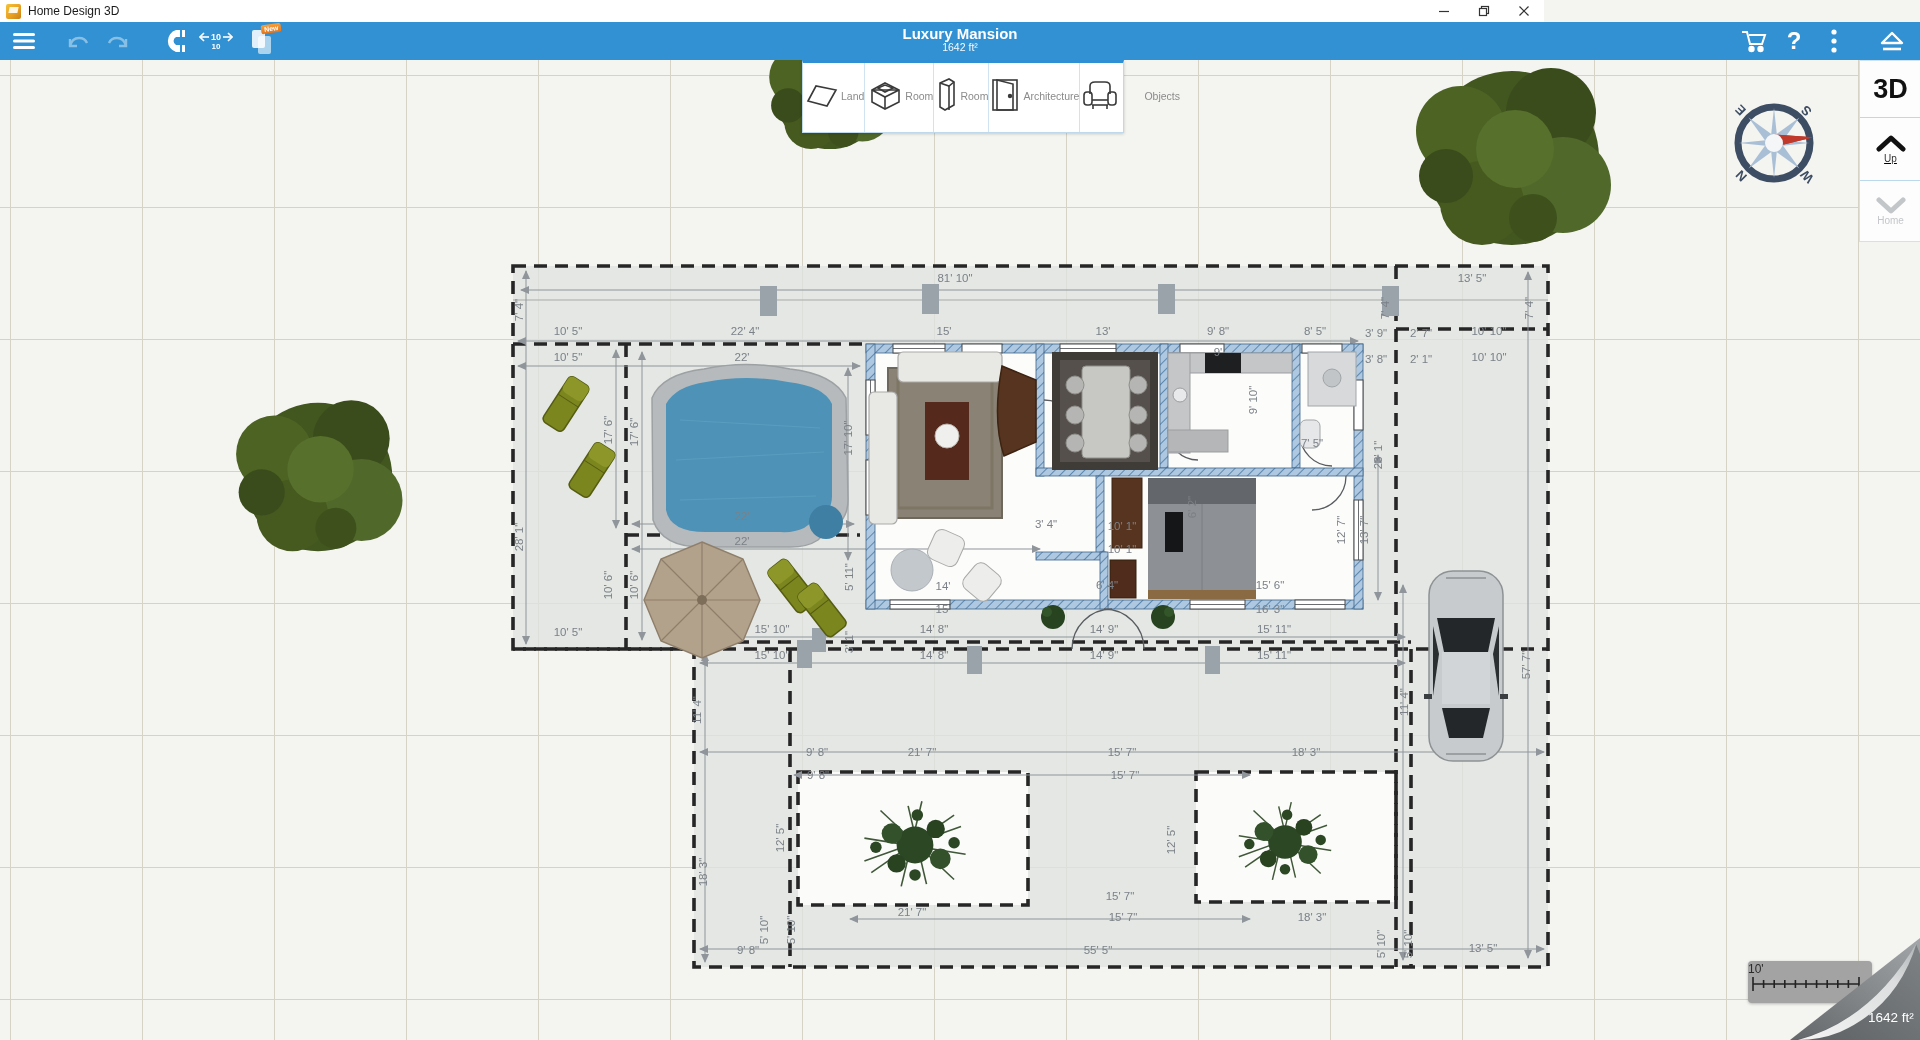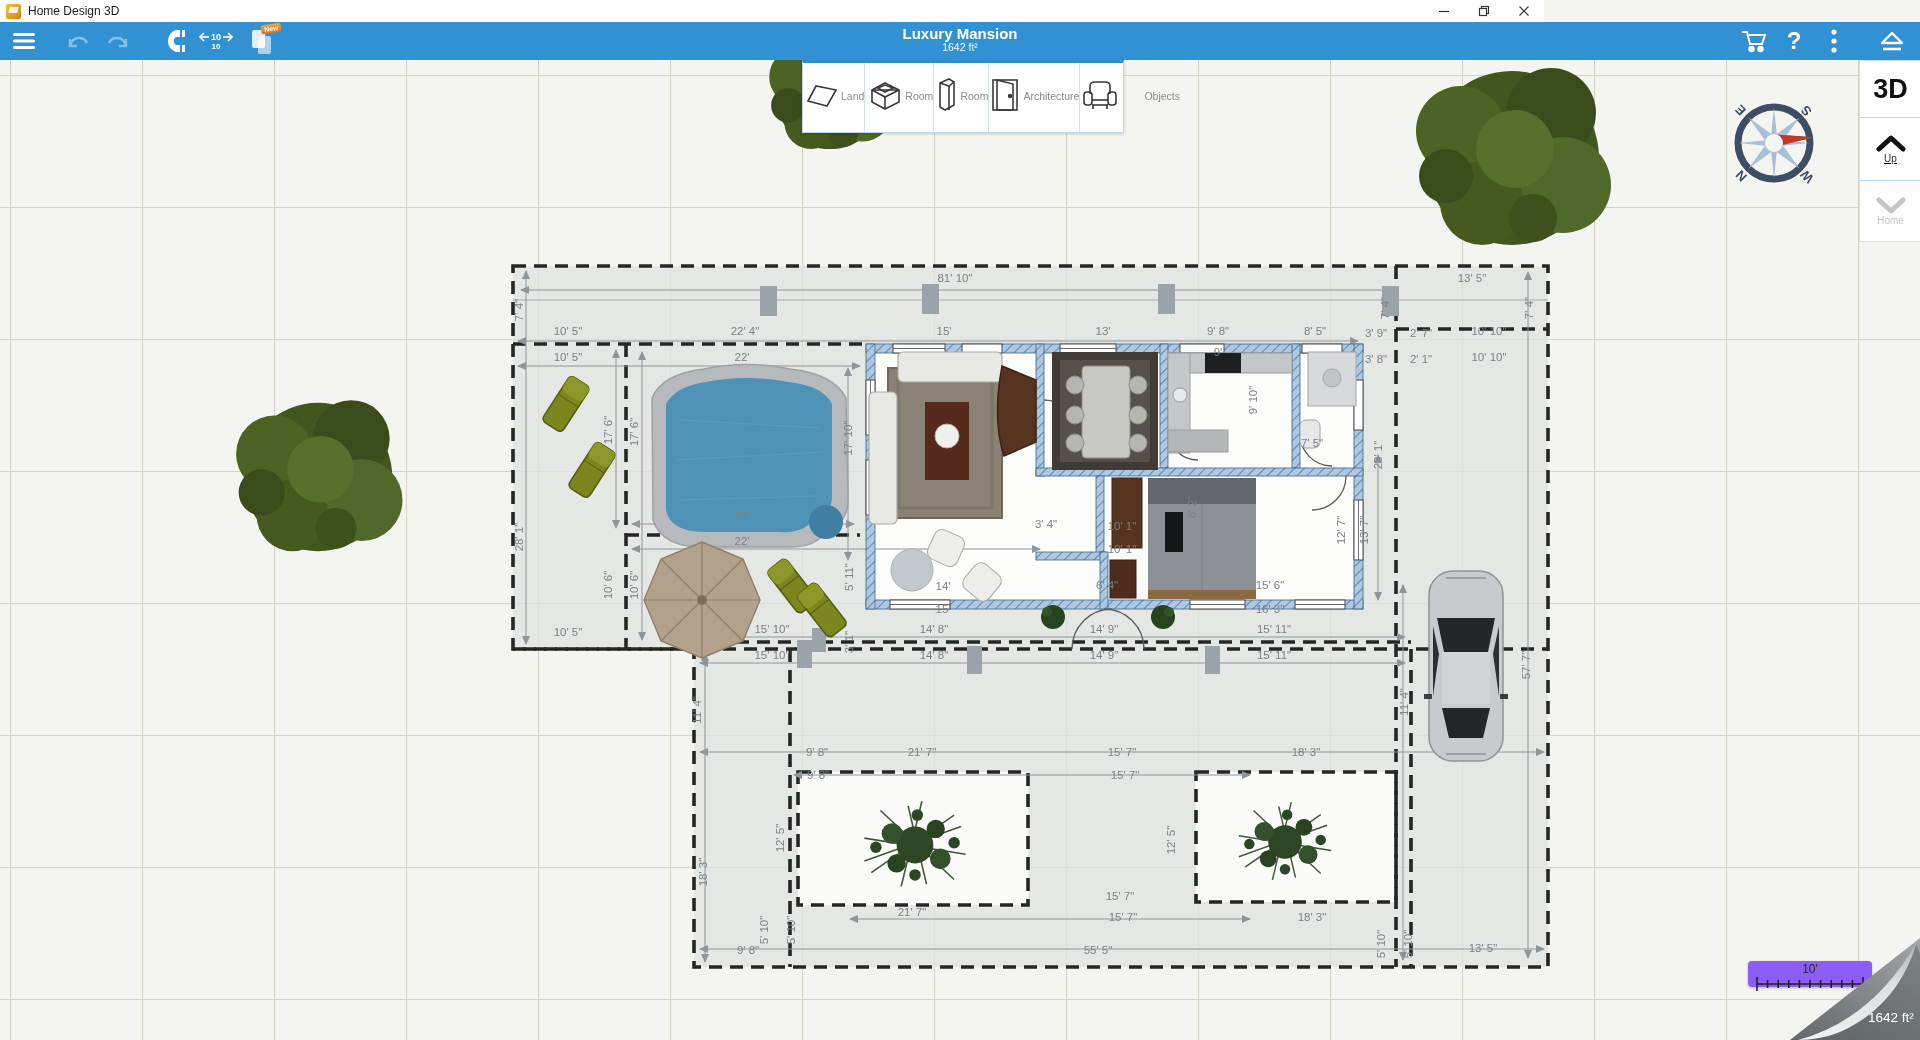--- a/index.html
+++ b/index.html
@@ -48,21 +48,21 @@
     background-image:linear-gradient(to right,#d6d3c6 1px,transparent 1px),linear-gradient(to bottom,#d6d3c6 1px,transparent 1px);
     background-size:132px 132px;background-position:10px 15px;}
   #plan-svg{position:absolute;left:0;top:0;}
   #dim-labels text{fill:#7b8187;font-family:"Liberation Sans",sans-serif;font-size:11.5px;text-anchor:middle;}
 
   
   #compass{position:absolute;left:1722px;top:91px;width:104px;height:104px;z-index:20;}
   #compass svg text{font-size:13px;font-weight:bold;fill:#3d4d63;text-anchor:middle;}
 
   
-  #scalebar{position:absolute;left:1748px;top:961px;width:124px;height:26px;background:#8b5cf6;border-radius:4px;box-shadow:0 1px 3px rgba(0,0,0,.25);z-index:20;text-align:center;}
+  #scalebar{position:absolute;left:1748px;top:961px;width:124px;height:42px;background:#a3a3a3;border-radius:4px;box-shadow:0 1px 3px rgba(0,0,0,.25);z-index:20;text-align:left;}
   #scalebar .slabel{font-size:12px;color:#2b2b2b;line-height:14px;margin-top:1px;}
 
   
   #curl{position:absolute;right:0;bottom:0;width:200px;height:130px;z-index:25;}
   #curl text{fill:#ffffff;font-size:13.5px;font-family:"Liberation Sans",sans-serif;}
 </style>
 </head>
 <body>
 
 <div id="app">

